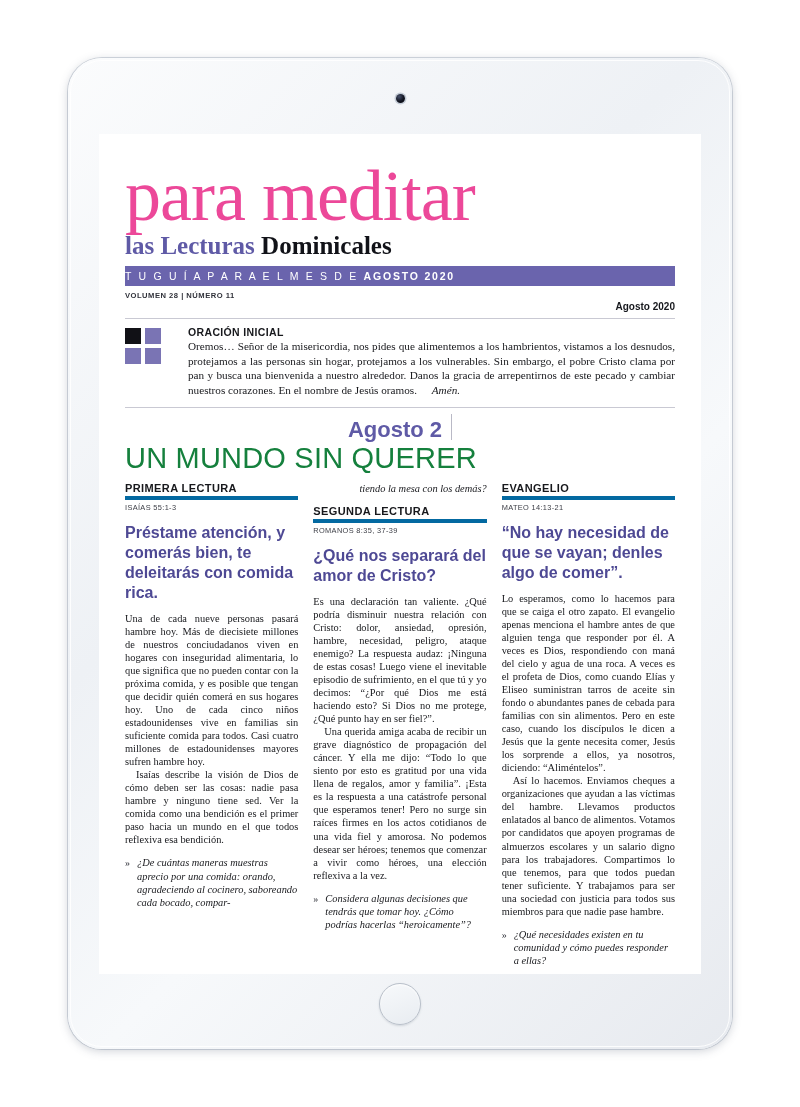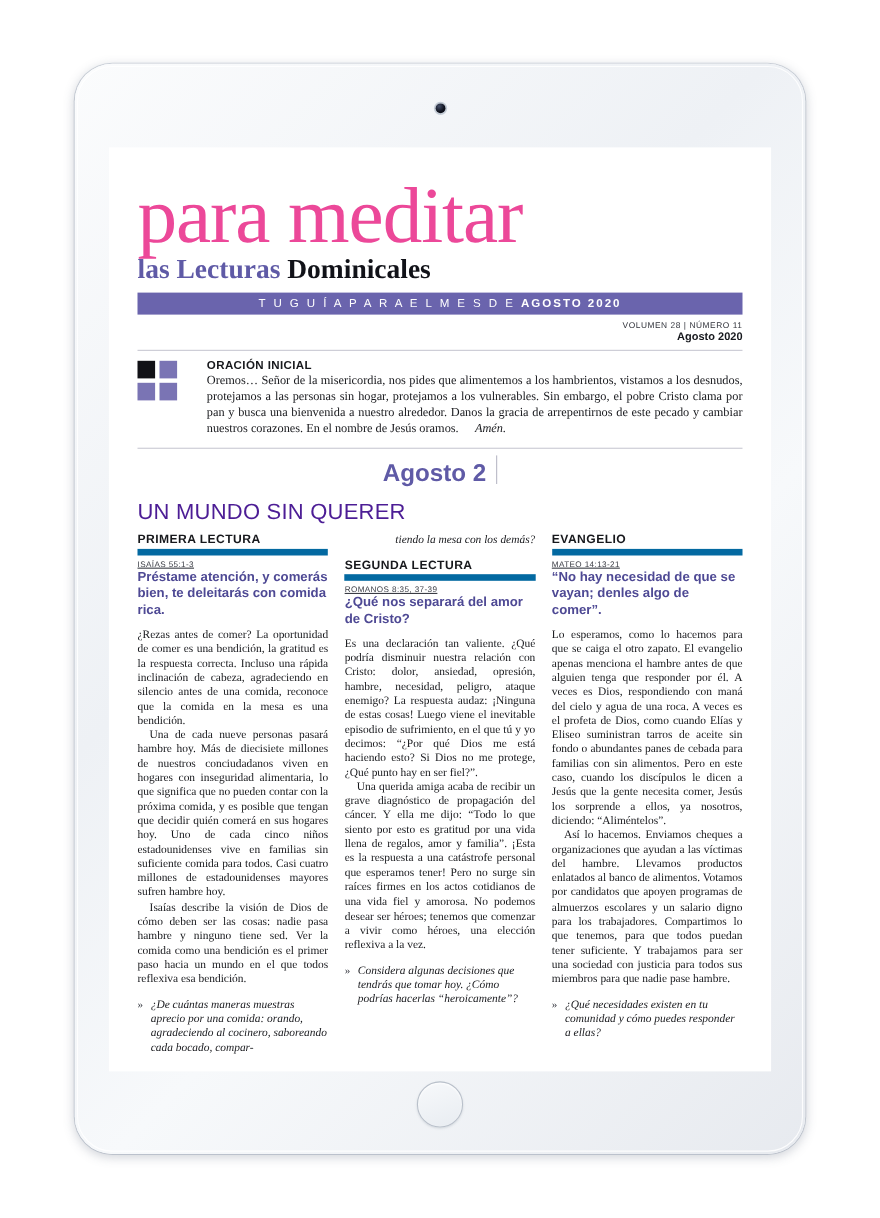--- a/index.html
+++ b/index.html
@@ -75,36 +75,37 @@
     text-align:left;
     line-height:1.05;
   }
   .mast-sub .ital { color:#5f5aa6; font-weight:700; }
   .mast-sub .dom  { color:#111218; font-weight:700; }
 
   .mast-bar {
     margin-top:7px;
     background:#6a64ad;
     color:#ffffff;
-    text-align:center;
+    text-align:left;
     font-family:"Liberation Sans", sans-serif;
     font-size:10.5px;
     letter-spacing:2.2px;
     padding:4px 0 4px 0;
     font-weight:400;
   }
   .mast-bar b { font-weight:700; letter-spacing:1.8px; }
 
   .issue-line {
-    text-align:right;
+    text-align:left;
     font-family:"Liberation Sans", sans-serif;
     font-size:7.6px;
     letter-spacing:.5px;
     color:#30323a;
     margin-top:5px;
+    font-weight:bold;
   }
   .issue-date {
     text-align:right;
     font-family:"Liberation Sans", sans-serif;
     font-size:10px;
     font-weight:700;
     color:#16181d;
     margin-top:1px;
   }
 
@@ -155,55 +156,54 @@
   .lectura-num {
     font-family:"Liberation Sans", sans-serif;
     font-size:7px; letter-spacing:.5px; color:#3a3c44;
   }
   .sunday-name {
     font-family:"Liberation Sans", sans-serif;
     font-size:9.6px; font-weight:700; letter-spacing:.2px; color:#16181d;
   }
   .headline {
     font-family:"Liberation Sans", sans-serif;
-    font-size:20px; font-weight:400;
-    color:#4c1d95;
+    font-size:29px; font-weight:400;
+    color:#15803d;
     letter-spacing:.2px;
-    margin-top:14px;
+    margin-top:1px;
   }
 
   
   .cols {
     margin-top:7px;
     display:grid;
     grid-template-columns:1fr 1fr 1fr;
     column-gap:15px;
   }
   .col { position:relative; }
   .sec-head {
     font-family:"Liberation Sans", sans-serif;
     font-size:11px; font-weight:700;
     letter-spacing:.4px;
     color:#17181c;
     padding-bottom:2px;
-    border-bottom:6px solid #0369a1;
+    border-bottom:4px solid #0369a1;
   }
   .citation {
     font-family:"Liberation Sans", sans-serif;
     font-size:7.4px; letter-spacing:.35px;
     color:#3a3c44;
     margin-top:3px;
-    text-decoration:underline;
   }
   .verse {
     font-family:"Liberation Sans", sans-serif;
-    font-size:12px; font-weight:700;
+    font-size:16px; font-weight:700;
     color:#4e4994;
     line-height:1.25;
-    margin-top:0;
+    margin-top:11px;
   }
   .body-text {
     font-size:10.4px;
     line-height:1.255;
     text-align:justify;
     color:#17181c;
     margin-top:9px;
   }
   .body-text p { margin:0; text-indent:0; }
   .body-text p + p { text-indent:11px; }
@@ -283,21 +283,20 @@
         <div class="headline">UN MUNDO SIN QUERER</div>
       </div>
 
       <div class="cols">
 
         <div class="col">
           <div class="sec-head">PRIMERA LECTURA</div>
           <div class="citation">ISAÍAS 55:1-3</div>
           <div class="verse">Préstame atención, y comerás bien, te deleitarás con comida rica.</div>
           <div class="body-text">
-            <p>¿Rezas antes de comer? La oportunidad de comer es una bendición, la gratitud es la respuesta correcta. Incluso una rápida inclinación de cabeza, agradeciendo en silencio antes de una comida, reconoce que la comida en la mesa es una bendición.</p>
             <p>Una de cada nueve personas pasará hambre hoy. Más de diecisiete millones de nuestros conciudadanos viven en hogares con inseguridad alimentaria, lo que significa que no pueden contar con la próxima comida, y es posible que tengan que decidir quién comerá en sus hogares hoy. Uno de cada cinco niños estadounidenses vive en familias sin suficiente comida para todos. Casi cuatro millones de estadounidenses mayores sufren hambre hoy.</p>
             <p>Isaías describe la visión de Dios de cómo deben ser las cosas: nadie pasa hambre y ninguno tiene sed. Ver la comida como una bendición es el primer paso hacia un mundo en el que todos reflexiva esa bendición.</p>
           </div>
           <div class="question">
             <span class="q-mark">»</span>
             <span class="q-text">¿De cuántas maneras muestras aprecio por una comida: orando, agradeciendo al cocinero, saboreando cada bocado, compar-</span>
           </div>
         </div>
 
         <div class="col">

